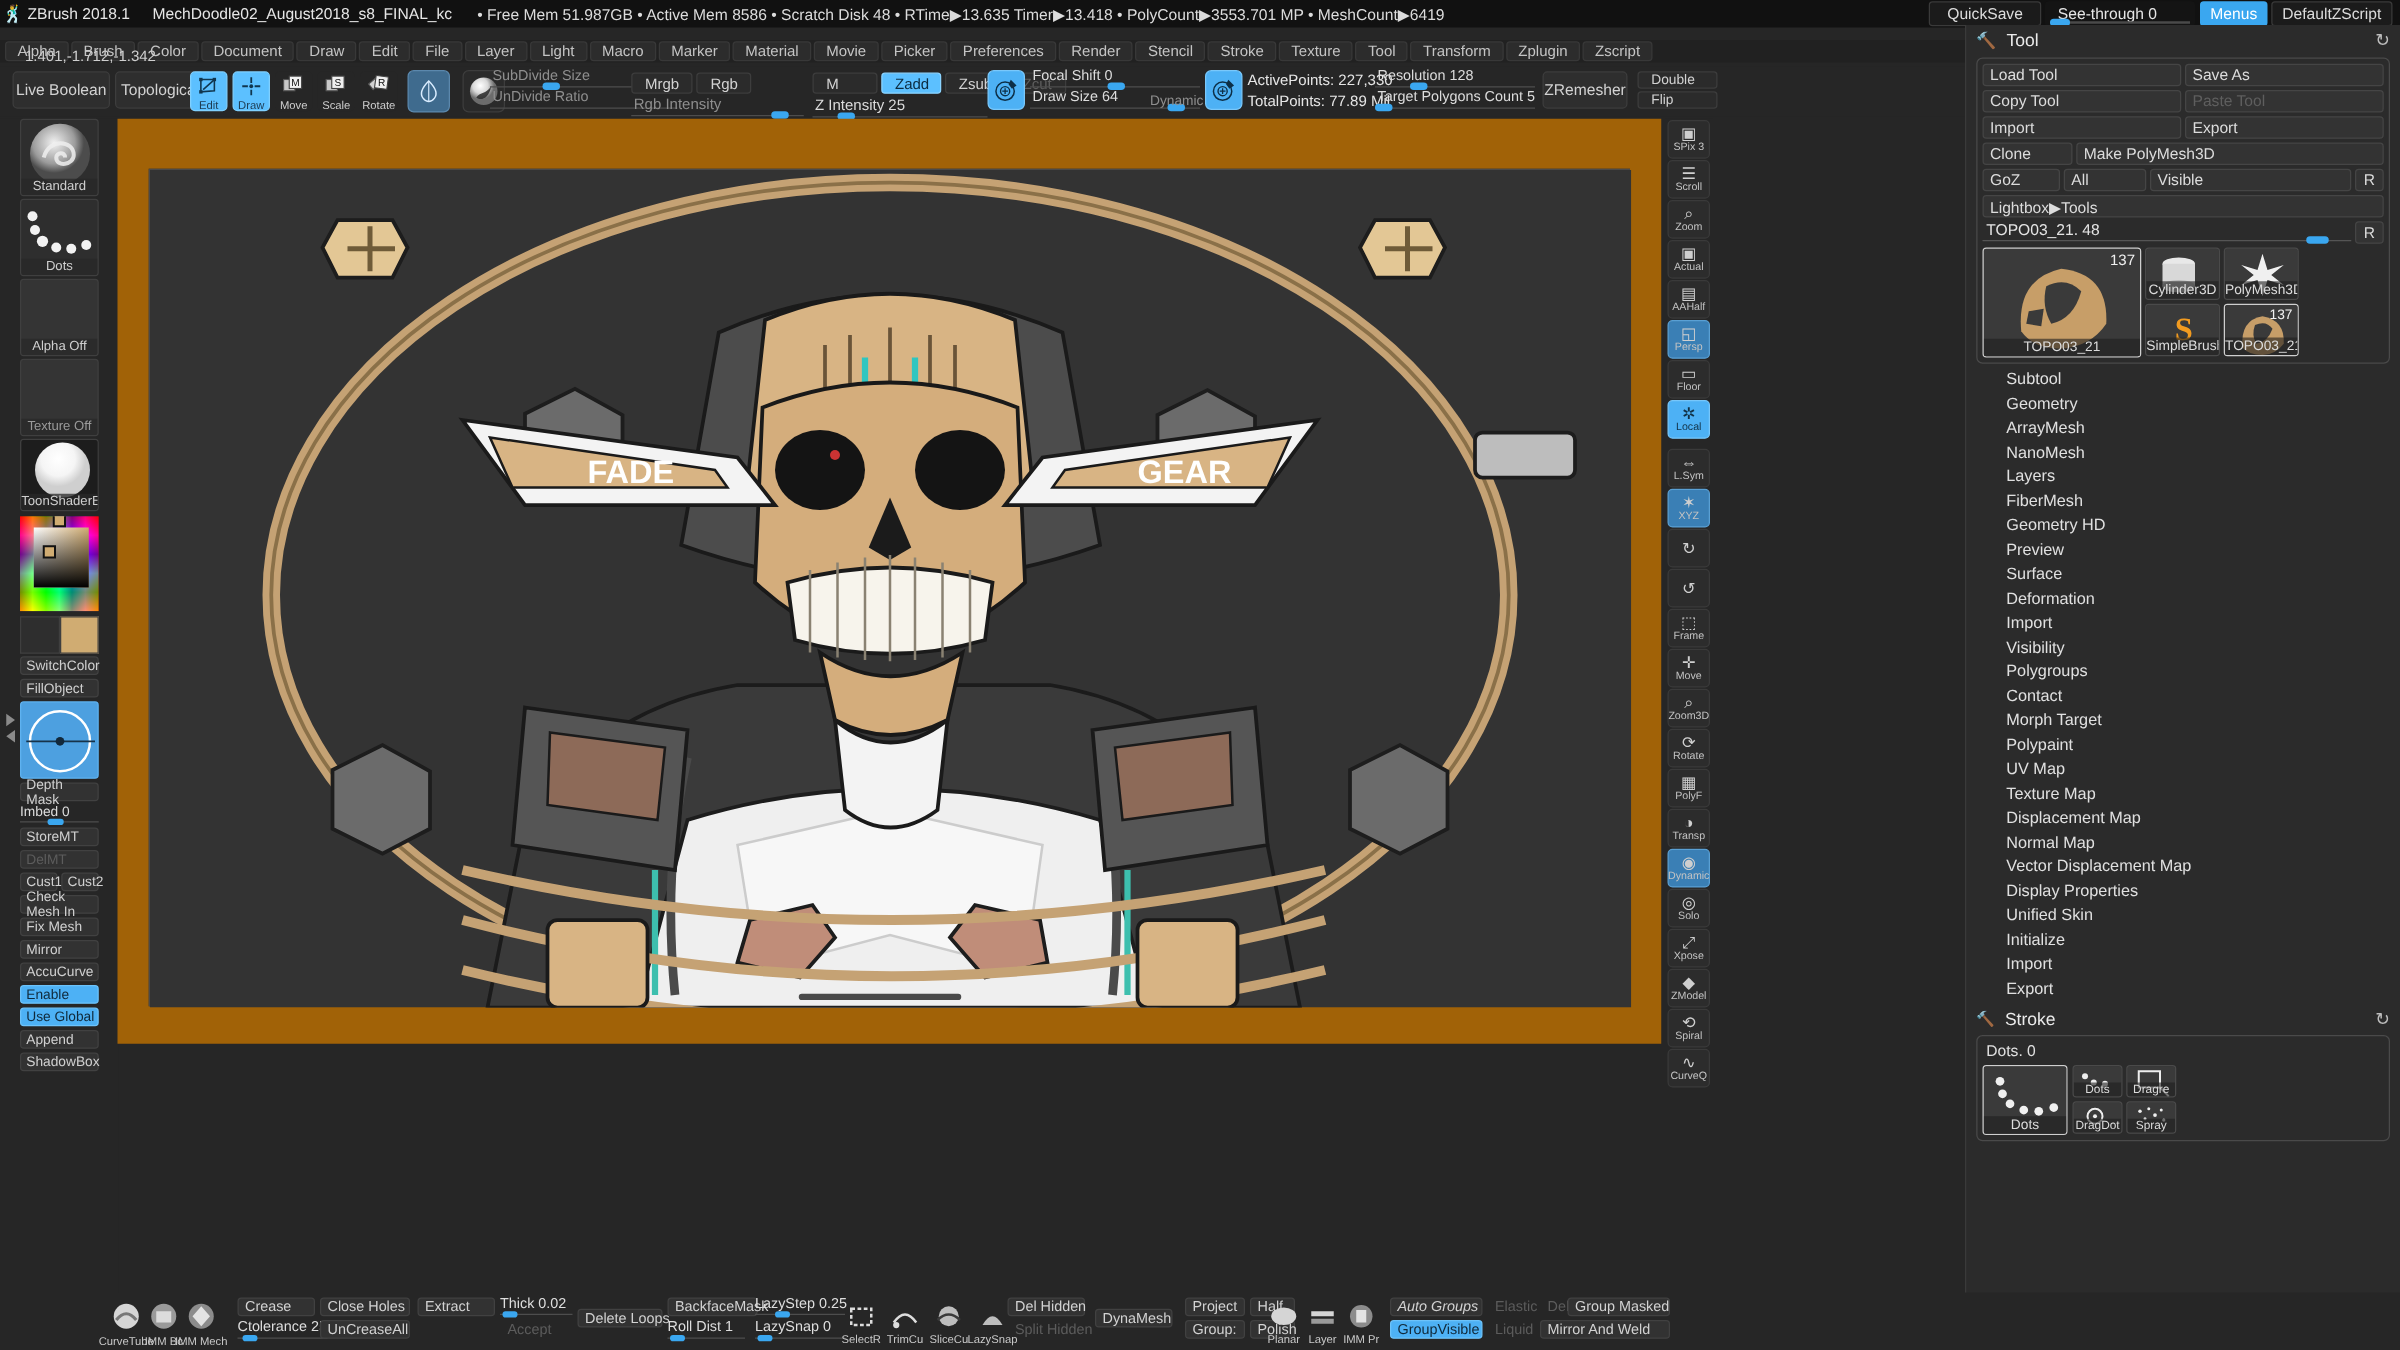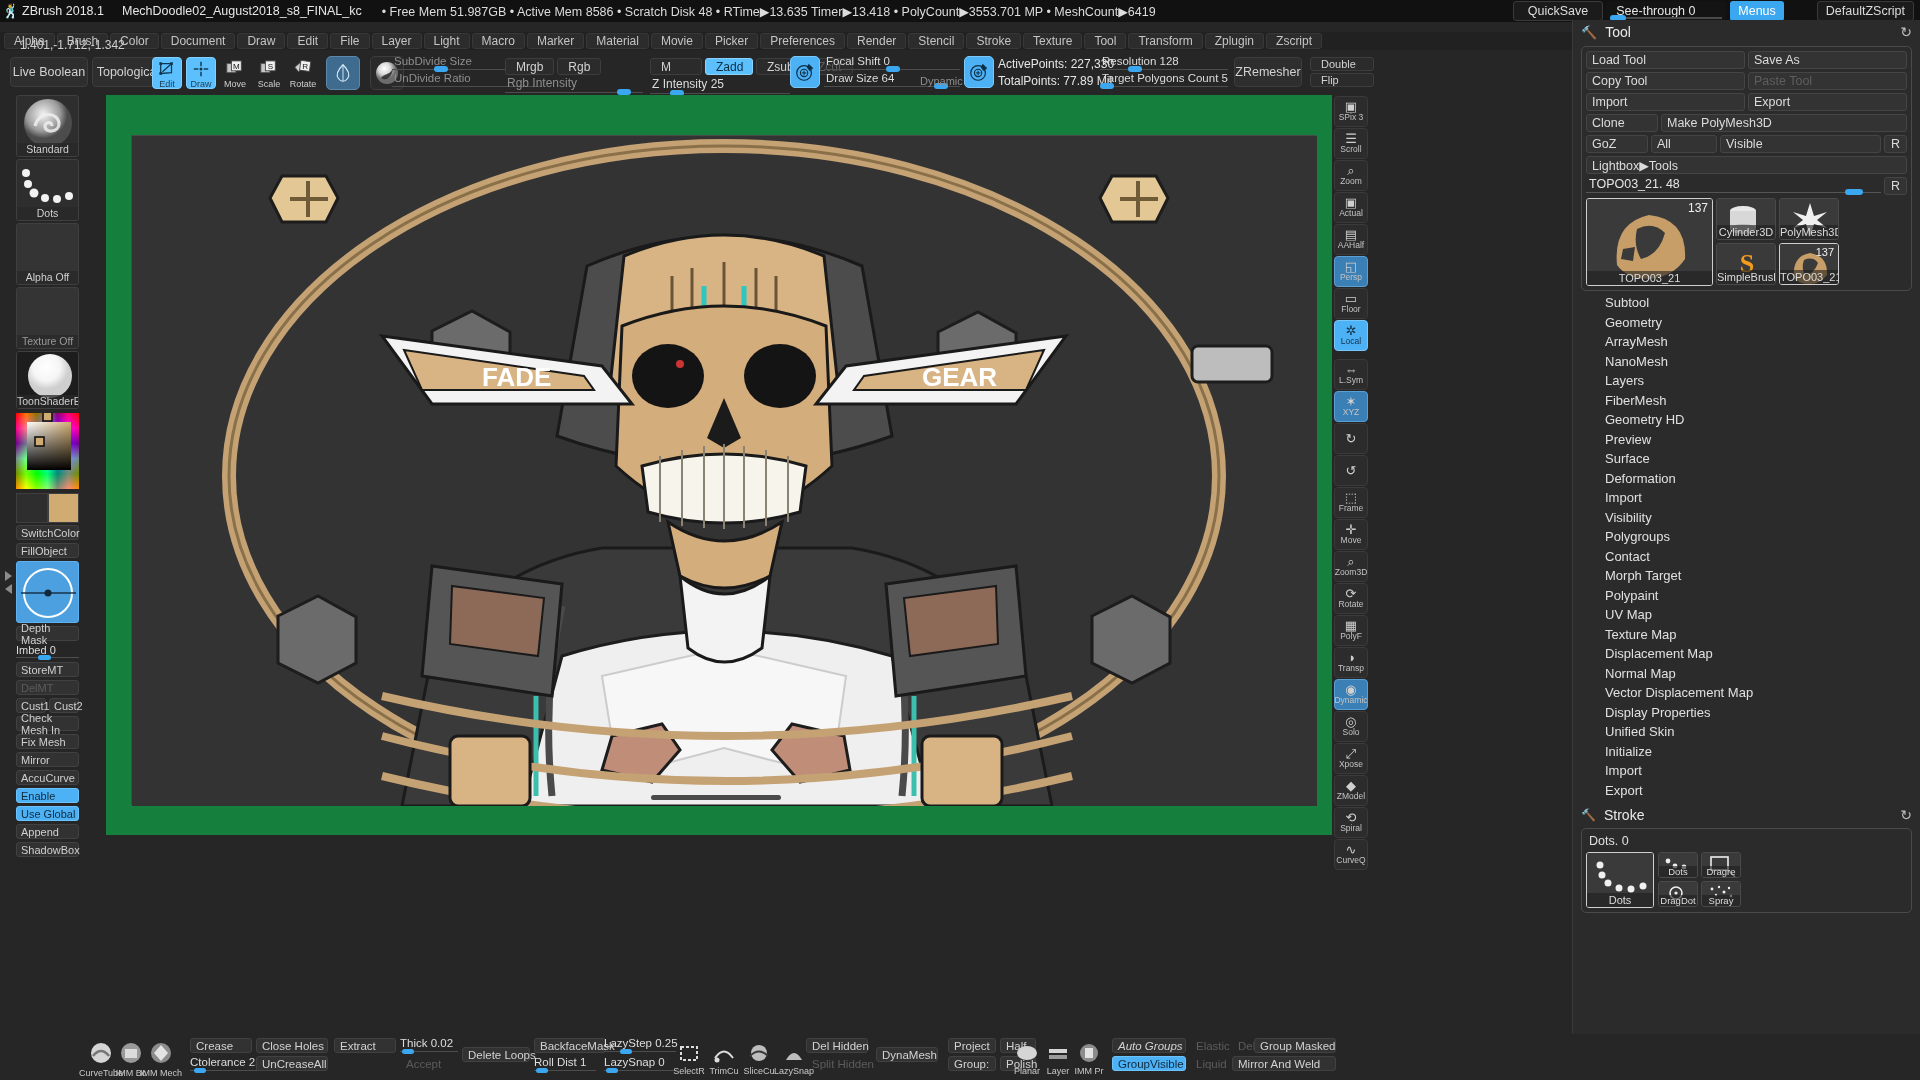--- a/index.html
+++ b/index.html
@@ -18,21 +18,21 @@
   .tb-right { position:absolute; right:0; top:0; height:22px; display:flex; align-items:center; gap:0px; }
   .tb-btn { height:20px; padding:0 14px; background:#1b1b1b; border:1px solid #3a3a3a;
     display:flex; align-items:center; font-size:12.5px; color:#ddd; border-radius:3px; margin-right:3px;}
   .tb-slider { position:relative; height:20px; min-width:120px; padding:0 10px; background:#141414;
      border-radius:3px; display:flex; align-items:center; font-size:12.5px; color:#e6e6e6; margin-right:4px;}
   .tb-slider .track { position:absolute; left:4px; right:4px; bottom:2px; height:2px; background:#4a4a4a; }
   .tb-slider .knob { position:absolute; left:4px; bottom:0px; width:16px; height:6px; background:#3aa7f0; border-radius:3px;}
   .tb-menus { height:20px; padding:0 8px; background:#3aa7f0; color:#fff; display:flex;
      align-items:center; font-size:12.5px; border-radius:3px; margin-right:3px;}
   .tb-zs { height:20px; padding:0 8px; background:#1b1b1b; border:1px solid #3a3a3a; display:flex;
-     align-items:center; font-size:12.5px; border-radius:3px; margin-right:6px;margin-left:30px; }
+     align-items:center; font-size:12.5px; border-radius:3px; margin-right:6px; }
 
   
   .menubar { position:absolute; left:0; top:32px; width:1920px; height:18px;
     background:#212121; display:flex; align-items:center; padding-left:4px; }
   .menu-item { font-size:12px; color:#c4c4c4; padding:1px 9px; margin-right:2px;
     background:#2c2c2c; border:1px solid #383838; border-radius:3px; height:16px; line-height:13px;}
 
   
   .coords { position:absolute; left:20px; top:38px; font-size:12px; color:#cfcfcf; }
 
@@ -76,22 +76,22 @@
   .lbtn { position:absolute; left:16px; width:63px; height:15px; background:#323232; border:1px solid #414141;
      border-radius:3px; font-size:11px; color:#d0d0d0; display:flex; align-items:center; padding-left:4px; }
   .lbtn.on { background:#4db1f5; color:#10293a; border-color:#6cc3fb; }
   .lbtn.dim { color:#5c5c5c; }
   .lbtn.half { width:30px; }
   .lslide { position:absolute; left:16px; width:63px; height:15px; font-size:11px; color:#ddd; }
   .lslide .tr { position:absolute; left:0; right:0; bottom:1px; height:1px; background:#4d4d4d; }
   .lslide .kn { position:absolute; bottom:-1px; width:13px; height:5px; background:#3aa7f0; border-radius:3px; }
 
   
-  .canvas { position:absolute; left:106px; top:95px; width:1235px; height:740px;
-     background:#15803d; overflow:hidden; }
+  .canvas { position:absolute; left:94px; top:95px; width:1235px; height:740px;
+     background:#a16207; overflow:hidden; }
   .cvs-frame { position:absolute; left:25px; top:40px; width:1185px; height:670px;
      border:1px solid #4a4a4a; background:#333; }
 
   
   .rstrip { position:absolute; left:1332px; top:95px; width:38px; bottom:0; background:#262626; }
   .rs-item { position:relative; width:34px; height:31px; margin:1px auto; border-radius:4px;
      background:#2c2c2c; border:1px solid #3a3a3a; display:flex; flex-direction:column;
      align-items:center; justify-content:center; }
   .rs-item.on { background:#3a7fb5; border-color:#5aa0d4; }
   .rs-item.brt { background:#4db1f5; border-color:#77c7fb; }

